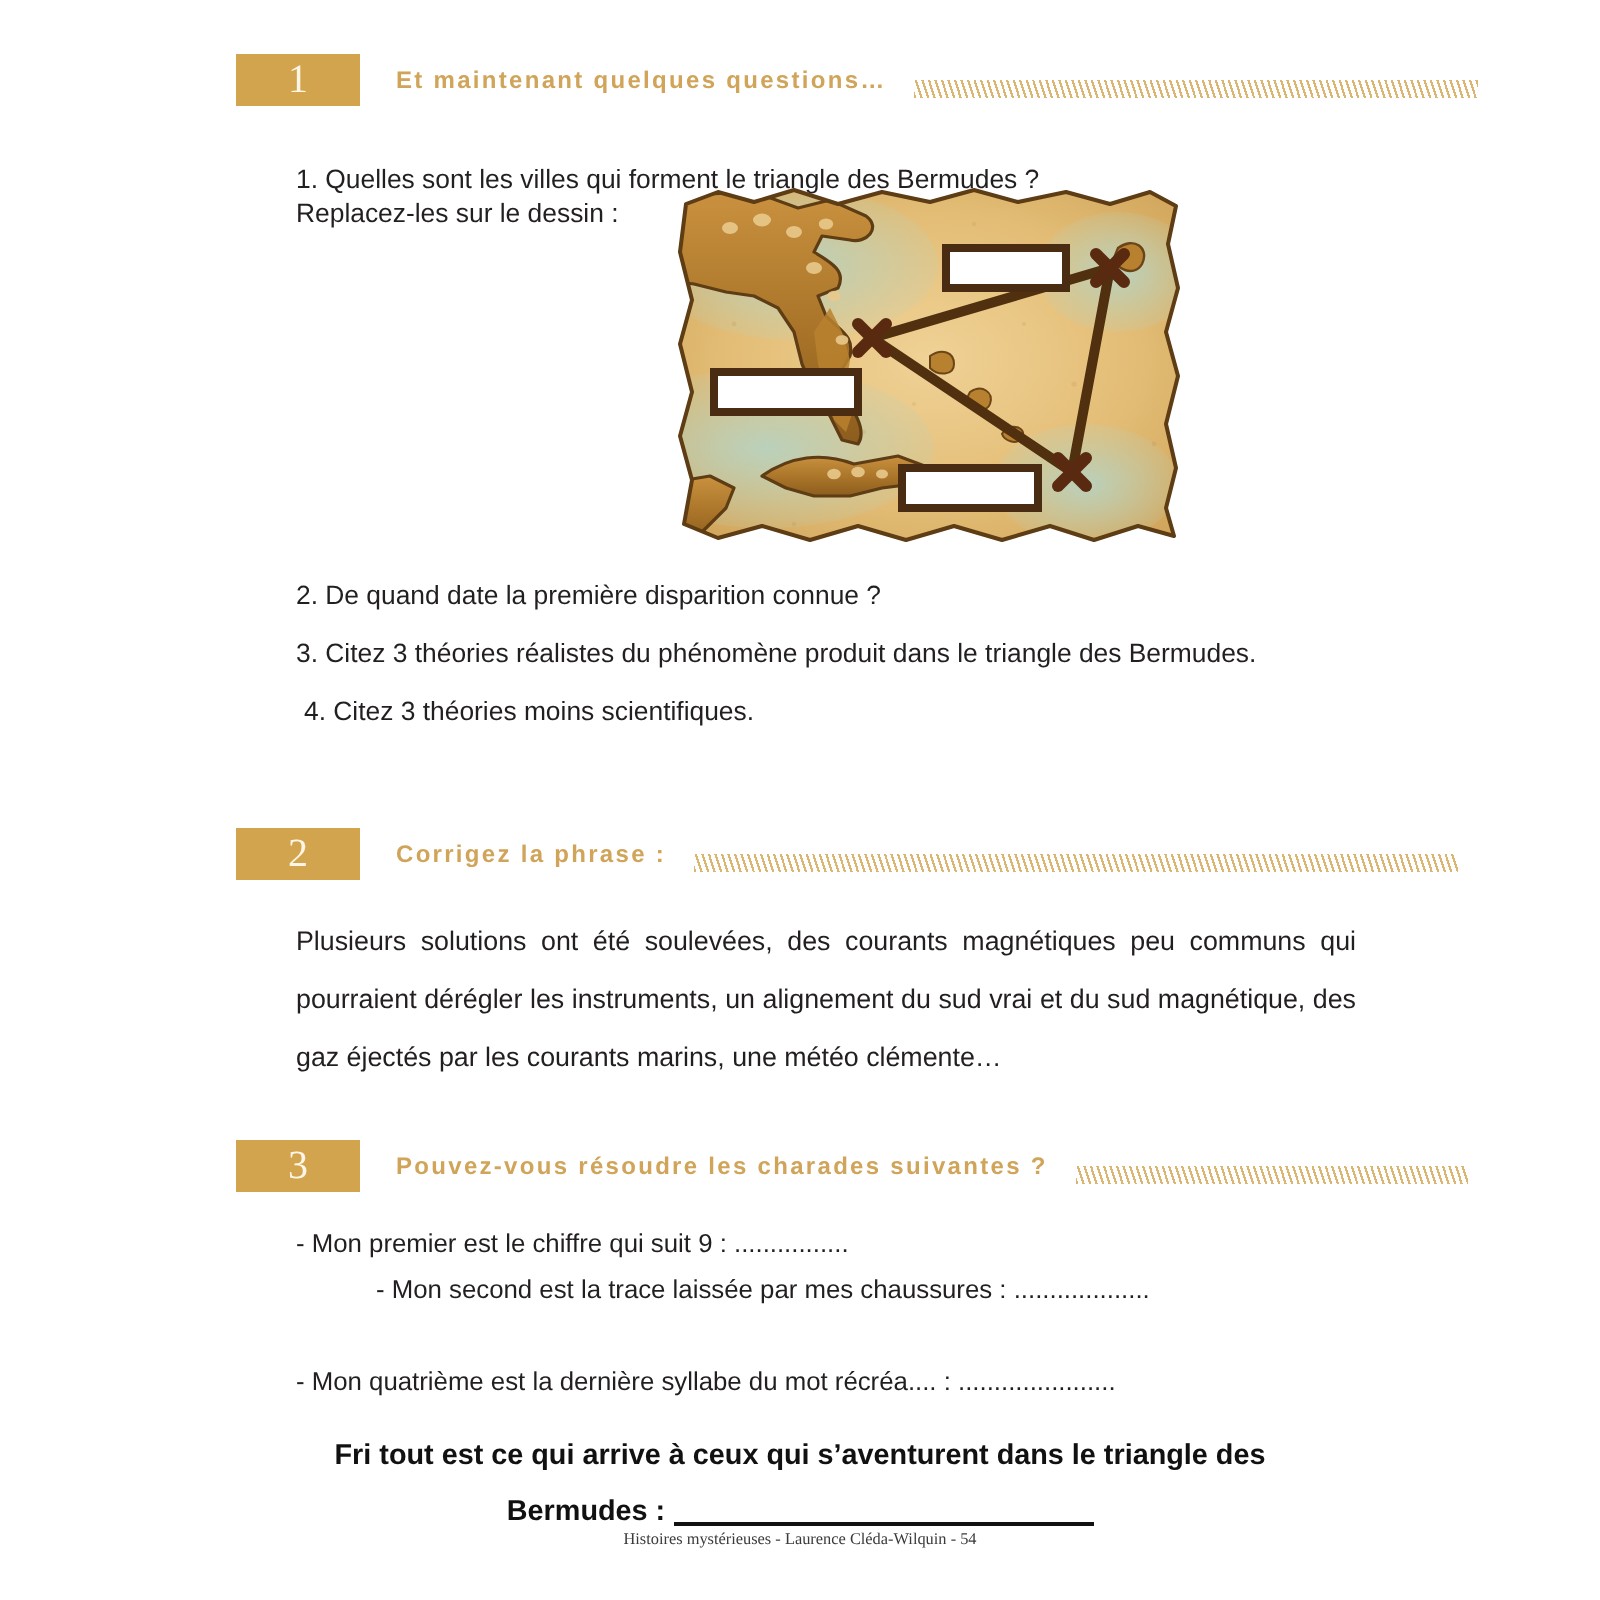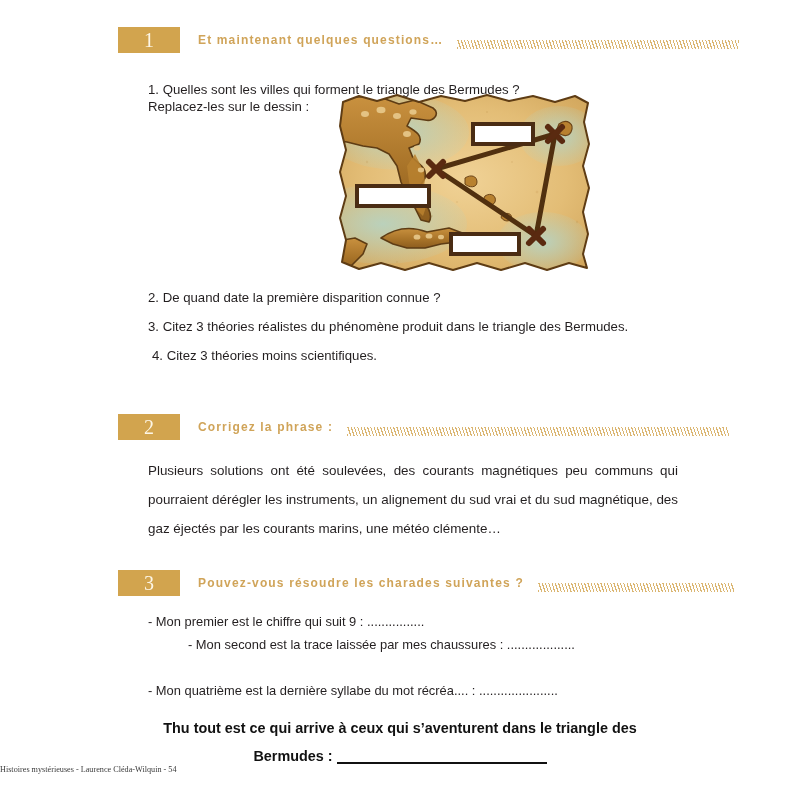--- a/index.html
+++ b/index.html
@@ -100,21 +100,21 @@
     display: inline-block;
     width: 210px;
     border-bottom: 2.5px solid #111;
     vertical-align: -3px;
     margin-left: 4px;
   }
   .footer {
     position: absolute;
     left: 0;
     width: 800px;
-    text-align: left;
+    text-align: center;
     font-family: "Liberation Serif", serif;
     font-size: 8.2px;
     color: #3b3b3b;
   }
 
   
   .map-wrap {
     position: absolute;
     left: 337px;
     top: 92px;
@@ -260,21 +260,21 @@
     <div class="sec-badge">3</div>
     <div class="sec-title">Pouvez-vous résoudre les charades suivantes ?</div>
     <div class="sec-hatch" style="width:196px;"></div>
   </div>
 
   <div class="charade" style="left:148px; top:614px;">- Mon premier est le chiffre qui suit 9 : ................</div>
   <div class="charade" style="left:148px; top:637px;margin-left:40px;">- Mon second est la trace laissée par mes chaussures : ...................</div>
   <div class="charade" style="left:148px; top:683px;">- Mon quatrième est la dernière syllabe du mot récréa.... : ......................</div>
 
   <div class="conclusion" style="top:714px;">
-    <div>Thu tout est ce qui arrive à ceux qui s’aventurent dans le triangle des</div>
+    <div>Fri tout est ce qui arrive à ceux qui s’aventurent dans le triangle des</div>
     <div>
       <span>Bermudes :</span><span class="blank-rule"></span>
     </div>
   </div>
 
   <div class="footer" style="top:765px;">Histoires mystérieuses - Laurence Cléda-Wilquin - 54</div>
 
 </div>
 
 </body></html>

